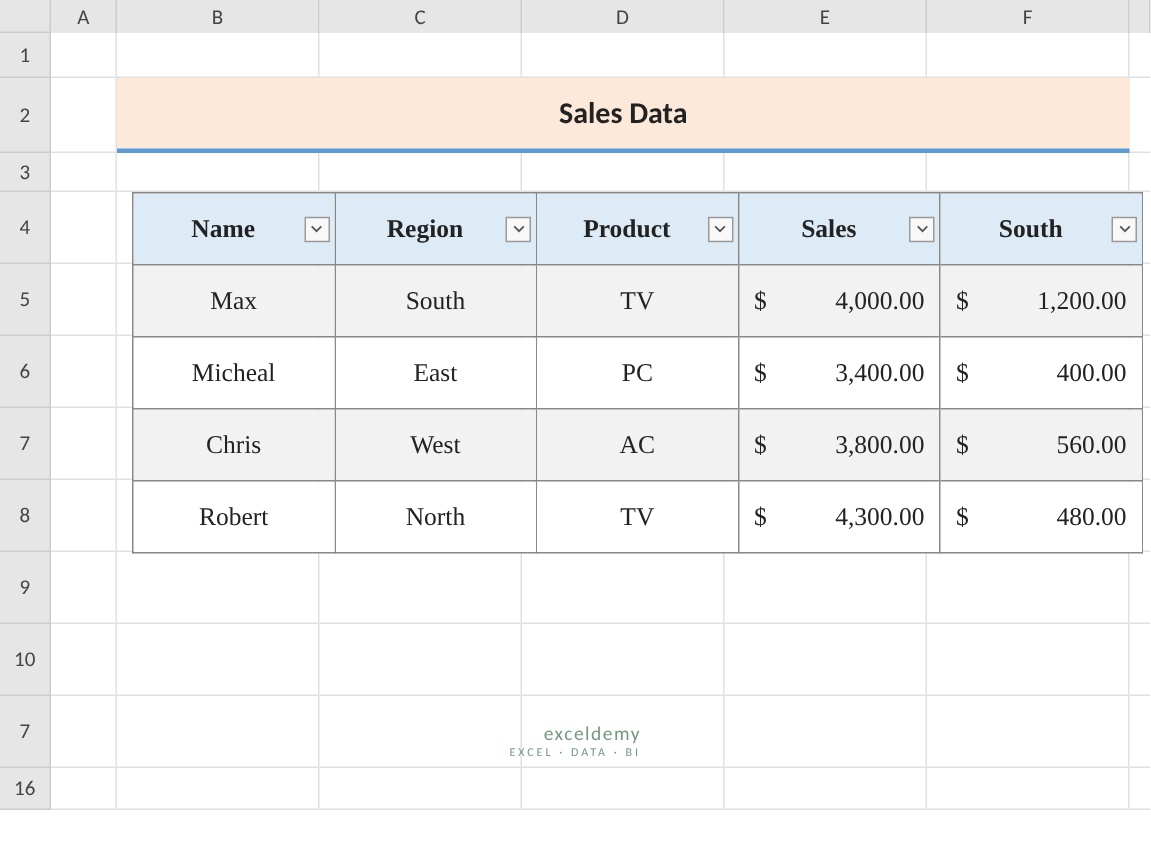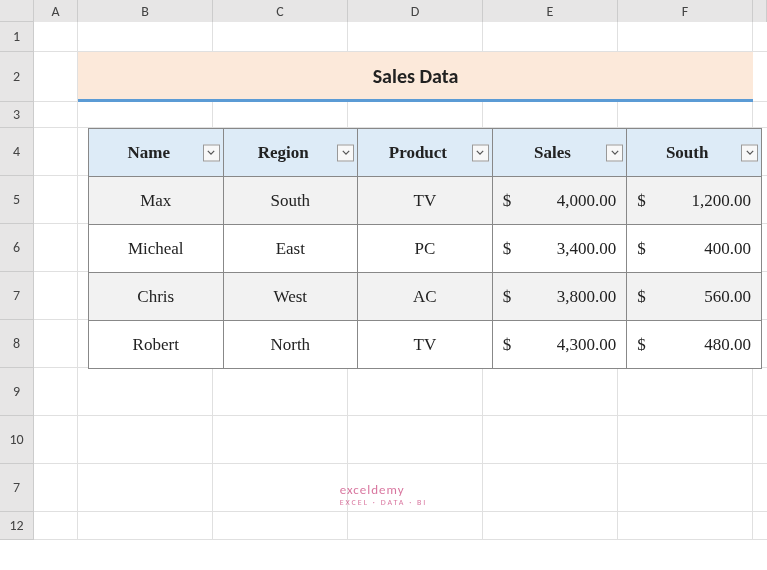--- a/index.html
+++ b/index.html
@@ -149,24 +149,24 @@
       height: 6px;
     }
     .th-label {
       display: inline-block;
       padding-right: 14px;
     }
     .watermark {
       position: absolute;
       left: 50%;
       transform: translateX(-50%);
-      color: #be185d;
+      color: #14532d;
       font-size: 13px;
       opacity: 0.6;
-      text-align: left;
+      text-align: right;
       letter-spacing: 1px;
     }
     .watermark .sub {
       font-size: 8px;
       letter-spacing: 2px;
     }
   </style>
 </head>
 <body>
 
@@ -186,21 +186,21 @@
       <div class="row-h" style="height: 50px;">2</div>
       <div class="row-h" style="height: 26px;">3</div>
       <div class="row-h" style="height: 48px;">4</div>
       <div class="row-h" style="height: 48px;">5</div>
       <div class="row-h" style="height: 48px;">6</div>
       <div class="row-h" style="height: 48px;">7</div>
       <div class="row-h" style="height: 48px;">8</div>
       <div class="row-h" style="height: 48px;">9</div>
       <div class="row-h" style="height: 48px;">10</div>
       <div class="row-h" style="height: 48px;">7</div>
-      <div class="row-h" style="height: 28px;">12</div>
+      <div class="row-h" style="height: 28px;">16</div>
     </div>
   <div class="cells">
       <div class="row" style="height: 30px;">
         <div class="cell" style="width: 44px;"></div>
         <div class="cell" style="width: 135px;"></div>
         <div class="cell" style="width: 135px;"></div>
         <div class="cell" style="width: 135px;"></div>
         <div class="cell" style="width: 135px;"></div>
         <div class="cell" style="width: 135px;"></div>
       </div>

